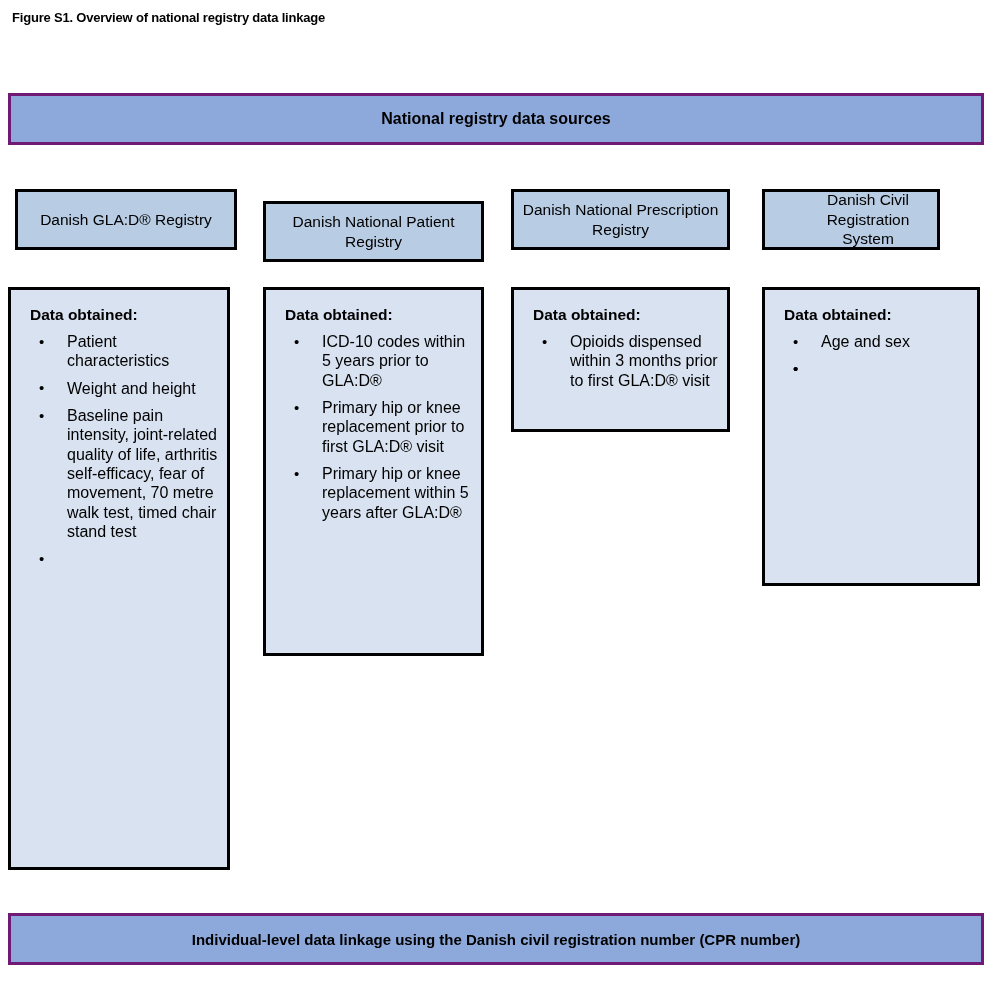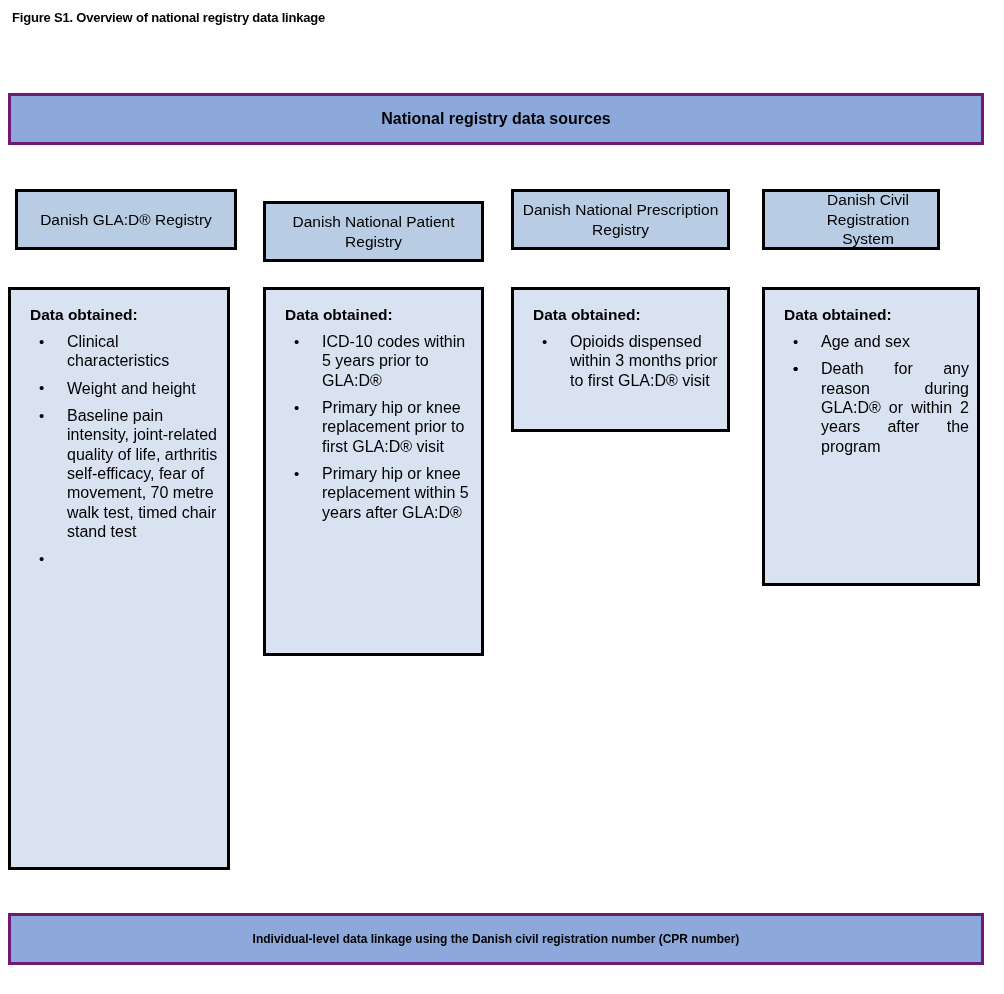--- a/index.html
+++ b/index.html
@@ -24,21 +24,21 @@
     position:absolute;
     left:8px; width:976px;
     border:3px solid #701a75;
     box-sizing:border-box;
     background:#8DA9DB;
     display:flex;align-items:center;justify-content:center;
     font-weight:bold;
     color:#000;
   }
   #banner-top{ top:93px; height:52px; font-size:16px; }
-  #banner-bottom{ top:913px; height:52px; font-size:12px; }
+  #banner-bottom{ top:913px; height:52px; font-size:15px; }
 
   .header-box{
     position:absolute;
     top:189px; height:61px;
     border:3px solid #000;
     box-sizing:border-box;
     background:#B8CCE4;
     display:flex;align-items:center;justify-content:center;
     text-align:center;
     font-size:15.5px;
@@ -104,21 +104,21 @@
 <div class="header-box" id="col-head-2">
   <span>Danish National Prescription Registry</span>
 </div>
 <div class="header-box" id="col-head-3">
   <span>Danish Civil Registration System</span>
 </div>
 
 <div class="content-box" id="col-body-0">
   <div class="obtained-label">Data obtained:</div>
   <ul class="items">
-    <li><span class="bullet">•</span><span>Clinical characteristics</span></li>
+    <li><span class="bullet">•</span><span>Patient characteristics</span></li>
     <li><span class="bullet">•</span><span>Weight and height</span></li>
     <li><span class="bullet">•</span><span>Baseline pain intensity, joint-related quality of life, arthritis self-efficacy, fear of movement, 70 metre walk test, timed chair stand test</span></li>
     <li><span class="bullet">•</span></li>
   </ul>
 </div>
 
 <div class="content-box" id="col-body-1">
   <div class="obtained-label">Data obtained:</div>
   <ul class="items">
     <li><span class="bullet">•</span><span>ICD-10 codes within 5 years prior to GLA:D®</span></li>
@@ -132,19 +132,19 @@
   <ul class="items">
     <li><span class="bullet">•</span><span>Opioids dispensed within 3 months prior to first GLA:D® visit</span></li>
   </ul>
 </div>
 
 <div class="content-box" id="col-body-3">
   <div class="obtained-label">Data obtained:</div>
   <ul class="items just">
     <li><span class="bullet">•</span><span>Age and sex</span></li>
     <li><span class="bullet">•</span></li>
-    <li><span class="bullet">•</span><span>Death for any reason during GLA:D® or within 2 years after the program</span></li>
+    <li><span class="bullet">•</span></li>
   </ul>
 </div>
 
 <div class="banner" id="banner-bottom">
   <span>Individual-level data linkage using the Danish civil registration number (CPR number)</span>
 </div>
 
 </body></html>

